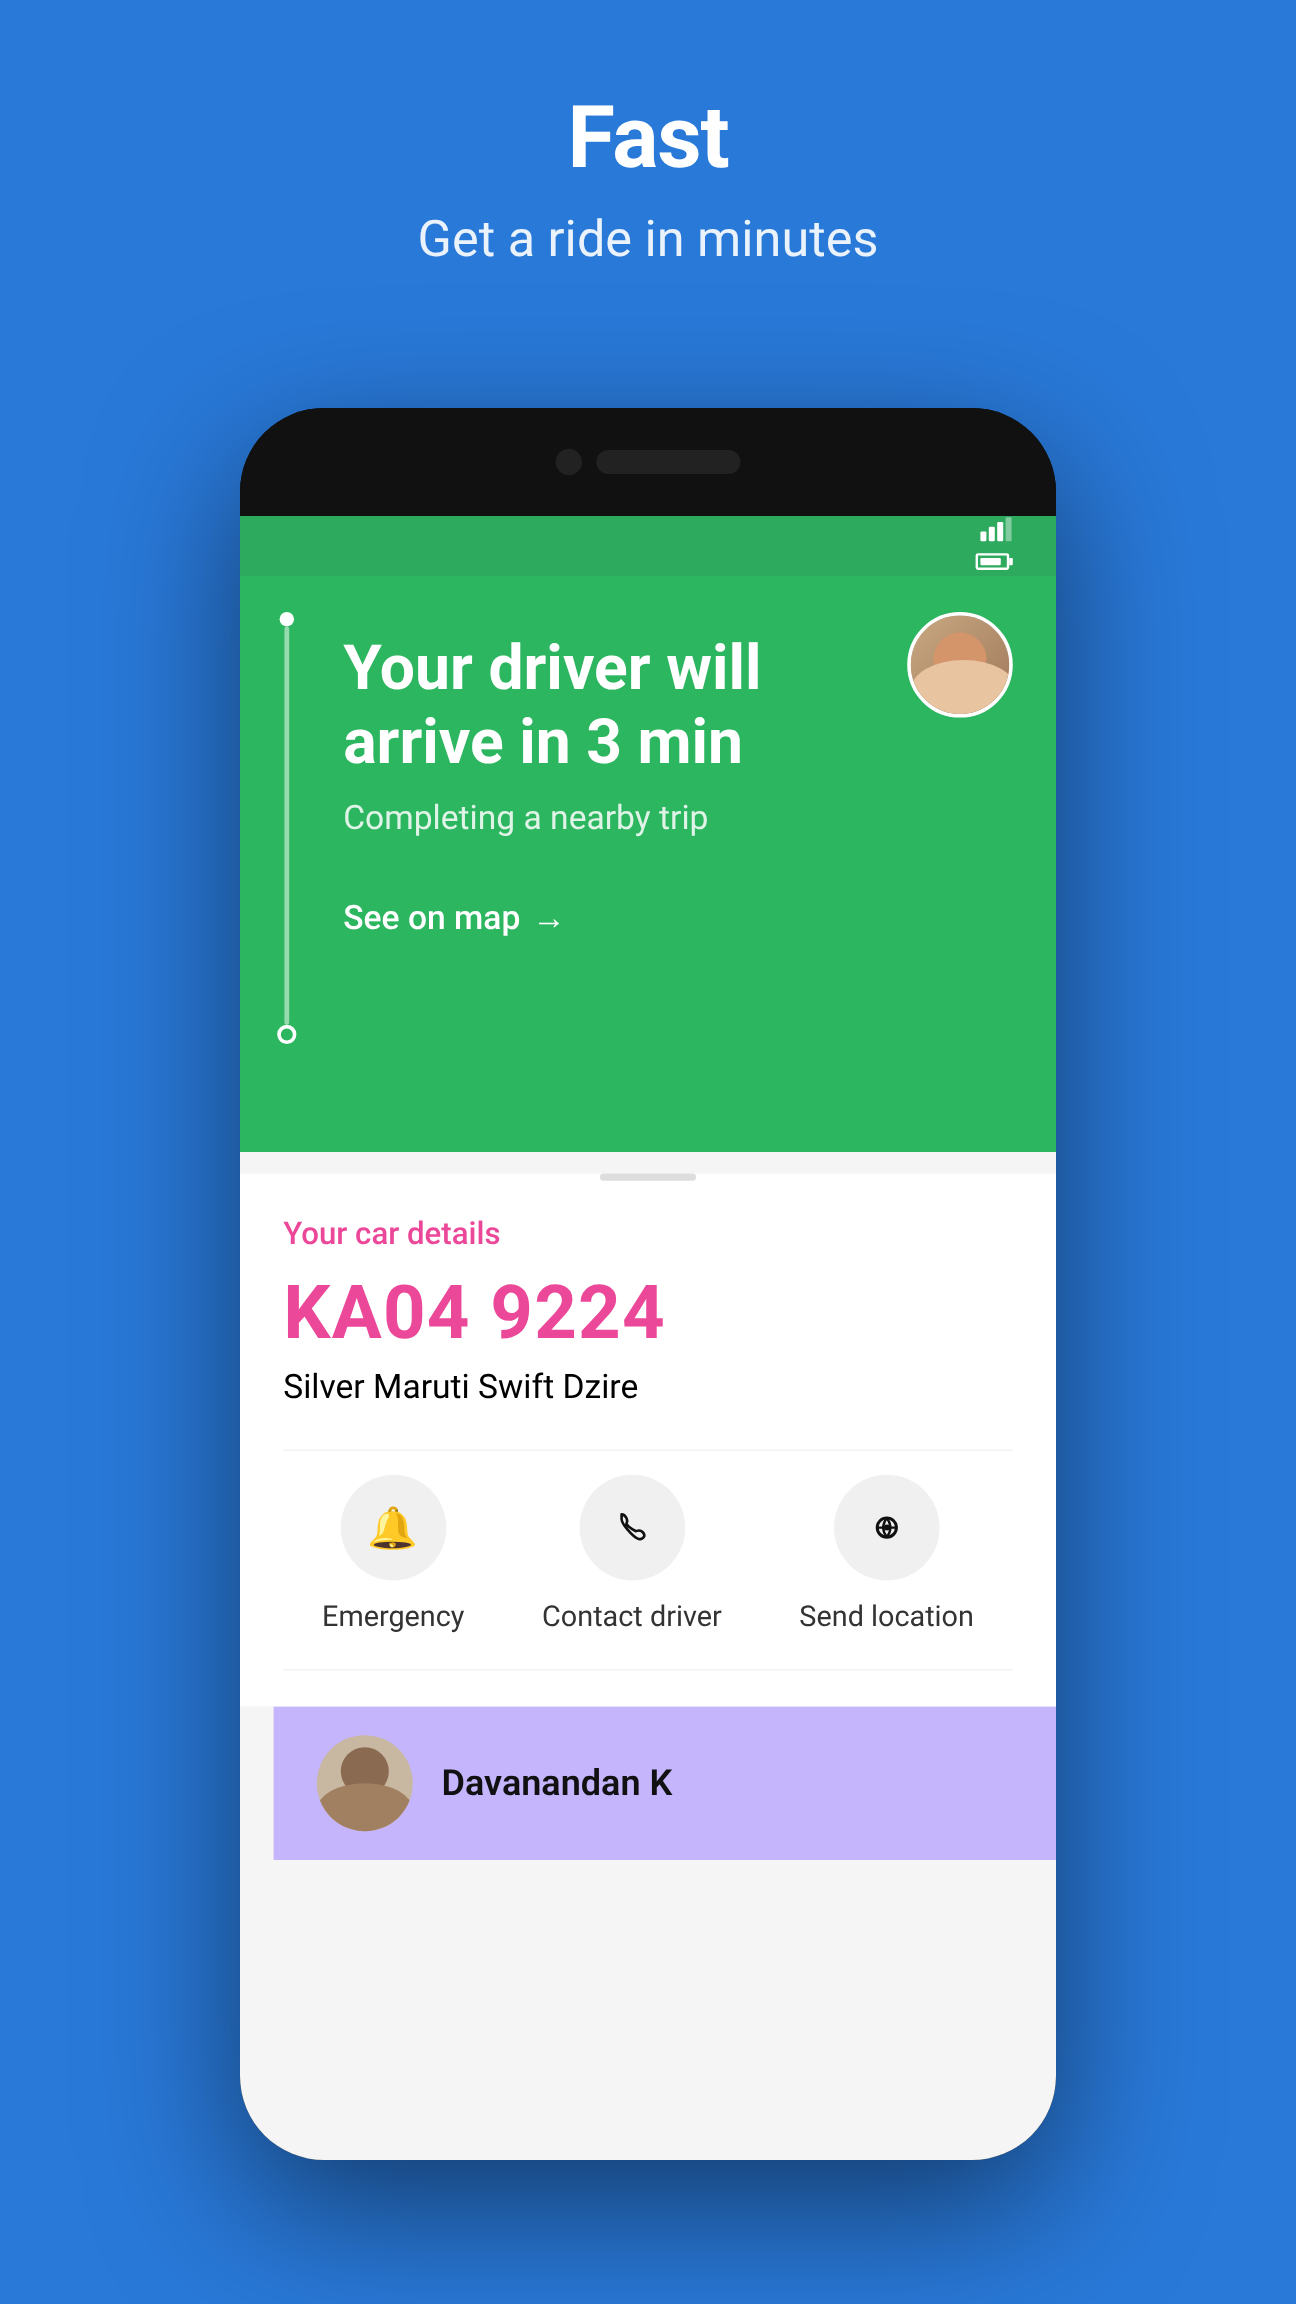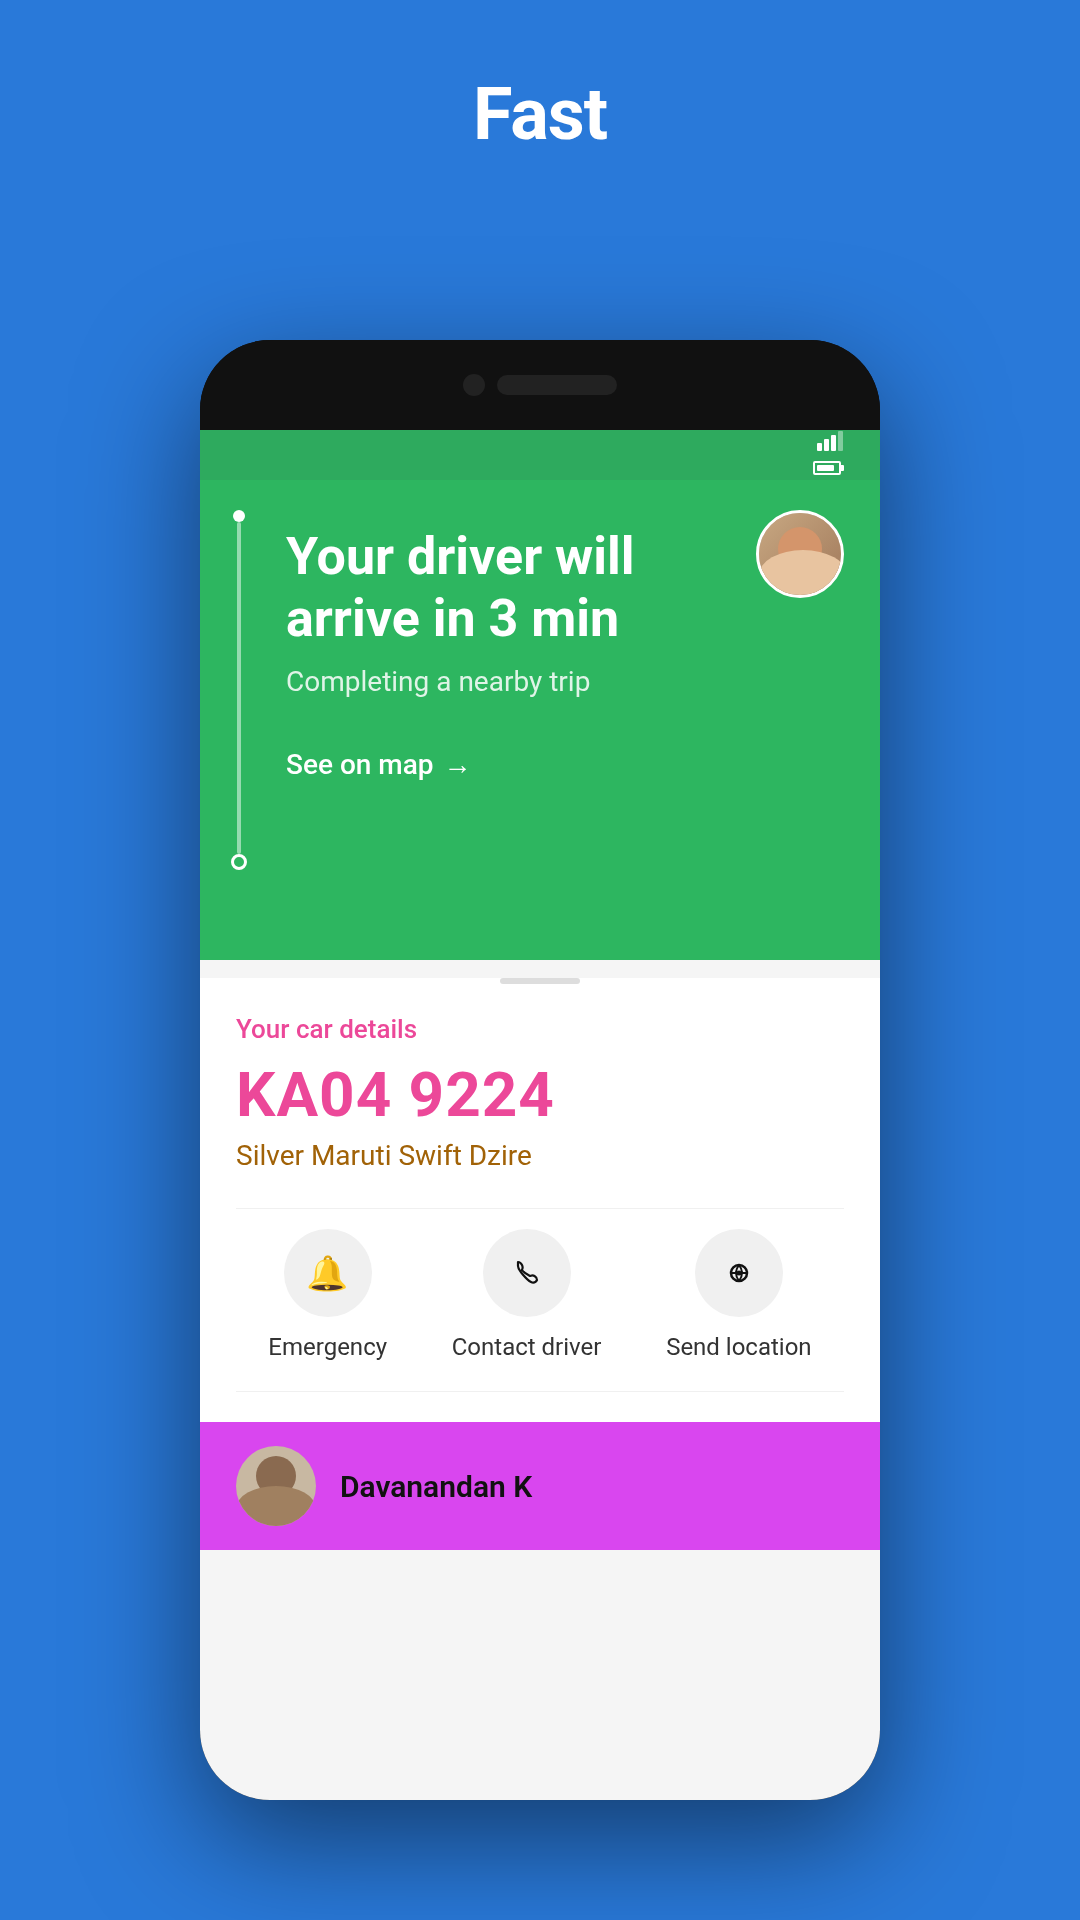--- a/index.html
+++ b/index.html
@@ -255,21 +255,21 @@
     .car-plate {
       font-size: 62px;
       font-weight: 700;
       color: #ec4899;
       letter-spacing: 1px;
       margin-bottom: 8px;
     }
 
     .car-model {
       font-size: 28px;
-      color: #a16207;
+      color: #000000;
       font-weight: 400;
       margin-bottom: 36px;
     }
 
     
     .action-buttons {
       display: flex;
       justify-content: space-around;
       align-items: center;
       padding: 20px 0 30px 0;
@@ -299,22 +299,23 @@
       font-size: 24px;
       color: #333;
       font-weight: 400;
     }
 
     
     .driver-info-row {
       display: flex;
       align-items: center;
       padding: 24px 36px;
-      background: #d946ef;
+      background: #c4b5fd;
       gap: 24px;
+      margin-left: 28px;
     }
 
     .driver-thumb {
       width: 80px;
       height: 80px;
       border-radius: 50%;
       background: #c8b8a2;
       overflow: hidden;
       flex-shrink: 0;
       position: relative;
@@ -394,20 +395,21 @@
       width: 70%;
       background: white;
       border-radius: 1px;
     }
   </style>
 </head>
 <body>
 
 <div>
   <h1 class="hero-title">Fast</h1>
+  <p class="hero-subtitle">Get a ride in minutes</p>
 </div>
 
 <div class="phone-wrapper">
   <div class="phone-body">
 
     <div class="phone-top-bar">
       <div class="phone-camera"></div>
       <div class="phone-speaker"></div>
     </div>
 

